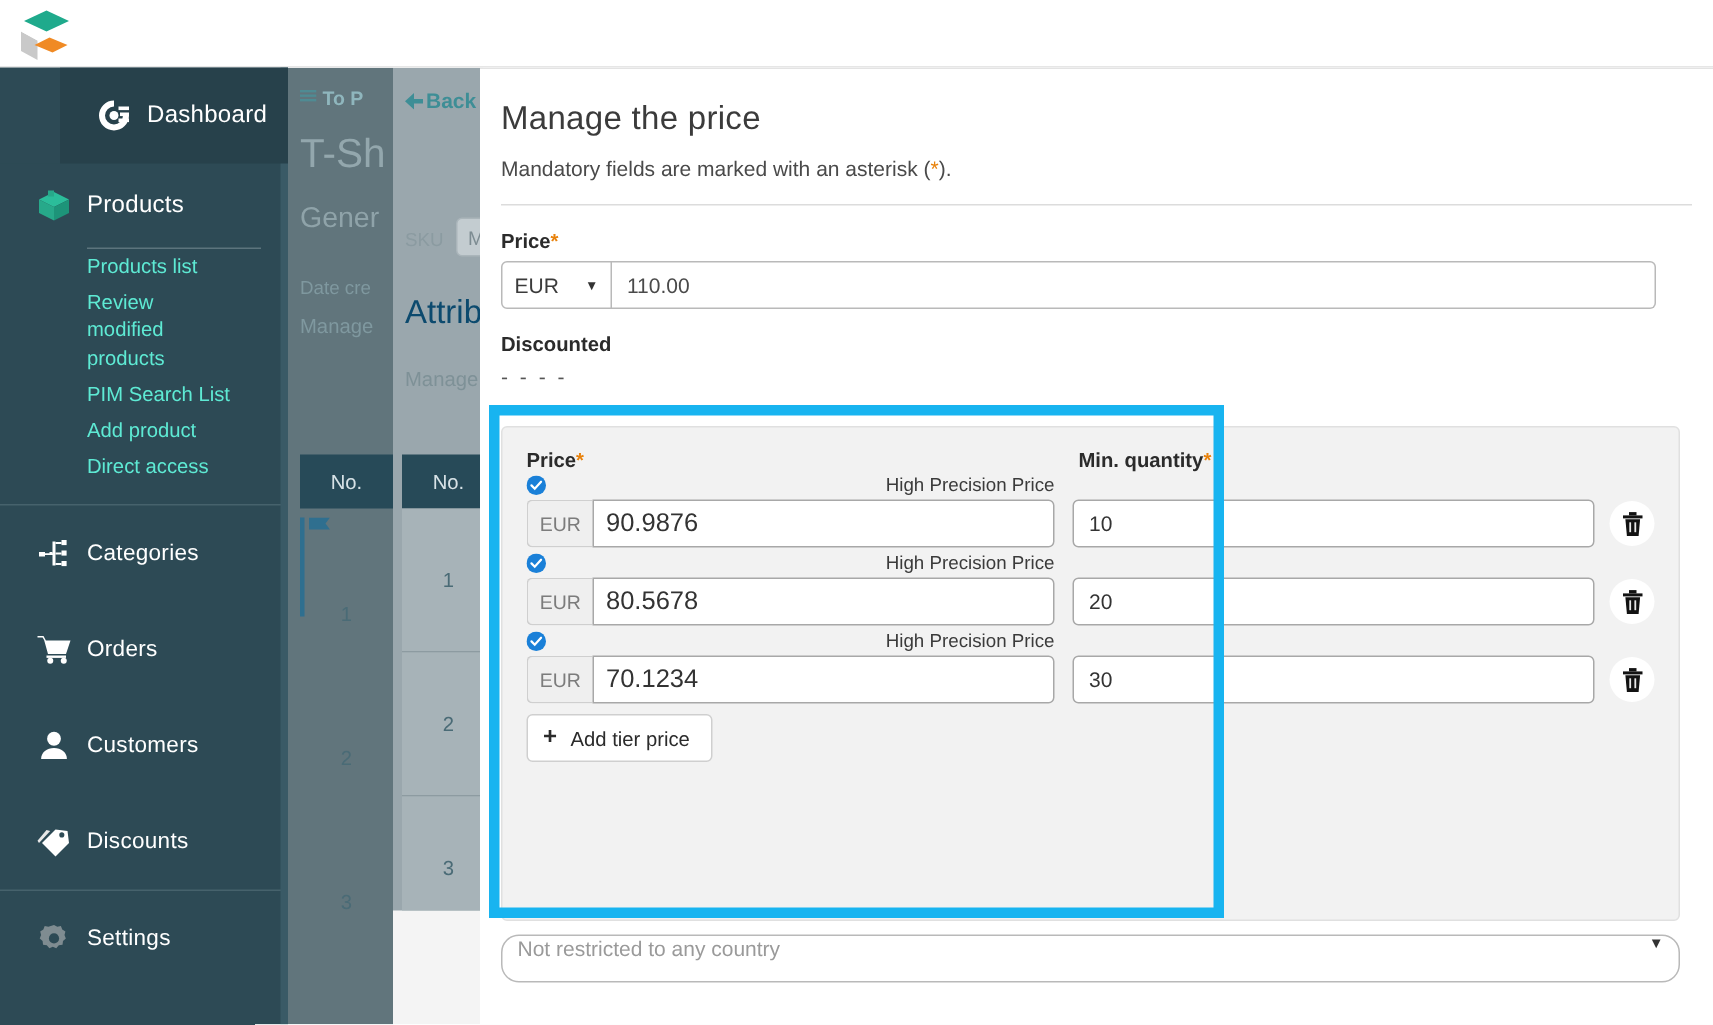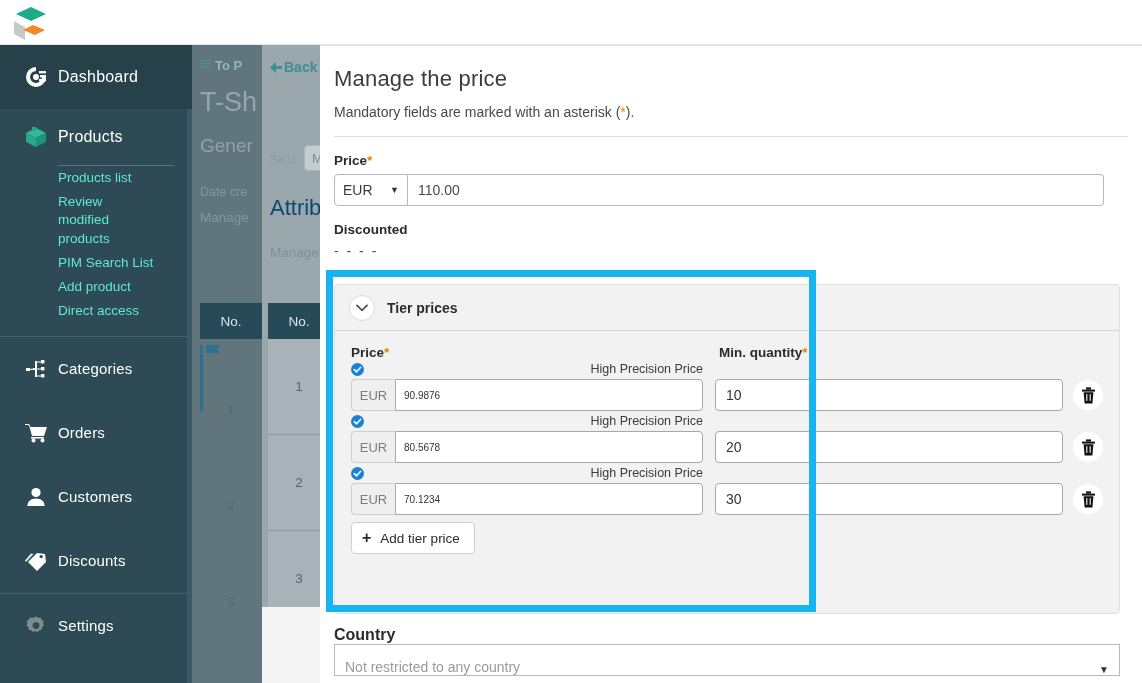--- a/index.html
+++ b/index.html
@@ -23,21 +23,21 @@
     background: #2d4a55; z-index: 6; overflow: hidden;
   }
   .side-scroll {
     position: absolute; right: 0; top: 0; width: 5px; height: 638px;
     background: #3a5a66;
   }
   .nav-item {
     position: relative; display: flex; align-items: center;
     height: 64px; padding-left: 14px; color: #ffffff;
   }
-  .nav-item.active { background: #27414b; }
+  .nav-item.active { background: #27414b; margin-left: 40px; }
   .nav-item.group { height: 56px; }
   .nav-ico { width: 44px; display:flex; align-items:center; justify-content:center; }
   .nav-label { font-size: 15px; letter-spacing: .2px; }
   .nav-label.big { font-size: 16px; }
   .prod-block { background: #2d4a55; padding-bottom: 12px; }
   .prod-rule { height:1px; background:#5c747d; margin: 0 18px 0 58px; }
   .sub-item { padding: 3px 0 3px 58px; font-size: 13.5px; color: #5eead4; line-height: 1.35; }
   .nav-sep { height:1px; background:#46626c; }
   .settings-wrap { border-top: 1px solid #46626c; }
 
@@ -141,21 +141,21 @@
 
   .tier-row { display: flex; align-items: center; padding: 0 16px; height: 34px; }
   .eur-grp { display: flex; width: 352px; height: 32px; }
   .eur-pre {
     width: 44px; border: 1px solid #cfcfcf; border-right: none; border-radius: 4px 0 0 4px;
     background: #efefef; color: #7c7c7c; font-size: 13px;
     display: flex; align-items: center; justify-content: center;
   }
   .eur-inp {
     flex: 1; border: 1px solid #a8a8a8; border-radius: 0 4px 4px 0; background: #fff;
-    display: flex; align-items: center; padding: 0 8px; font-size: 10px; color: #333;
+    display: flex; align-items: center; padding: 0 8px; font-size: 17px; color: #333;
   }
   .qty-inp {
     flex: 1; margin-left: 12px; height: 32px; border: 1px solid #a8a8a8;
     border-radius: 4px; background: #fff; display: flex; align-items: center;
     padding: 0 10px; font-size: 14px; color: #333;
   }
   .trash-btn {
     width: 30px; height: 30px; border-radius: 50%; background: #fff;
     margin-left: 10px; display: flex; align-items: center; justify-content: center;
     flex: none;
@@ -164,23 +164,23 @@
     margin: 6px 0 0 16px; display: inline-flex; align-items: center;
     height: 32px; padding: 0 14px 0 10px; background: #fff;
     border: 1px solid #cfcfcf; border-radius: 4px;
     font-size: 13.5px; color: #2b2b2b; width: max-content;
   }
   .add-btn .plus { font-size: 16px; font-weight: 700; margin-right: 9px; }
 
   
   .country-label { position:absolute; left: 14px; top: 580px; font-size: 16px; font-weight: 700; color: #2b2b2b; }
   .country-sel {
-    position: absolute; left: 14px; top: 598px; width: 786px; height: 32px;
-    border: 1px solid #b9b9b9; border-radius: 0; background: #fff;
-    display: flex; align-items: flex-end; padding: 0 10px;
+    position: absolute; left: 14px; top: 577px; width: 786px; height: 32px;
+    border: 1px solid #b9b9b9; border-radius: 12px; background: #fff;
+    display: flex; align-items: flex-start; padding: 0 10px;
     font-size: 14px; color: #9a9a9a; justify-content: space-between;
   }
   .country-sel .caret { font-size: 10px; color: #333; }
 
   
   .annot {
     position: absolute; left: 326px; top: 270px; width: 490px; height: 342px;
     border: 7px solid #18b4f0; z-index: 9; pointer-events: none;
   }
 </style>
@@ -364,28 +364,20 @@
       </div>
       <div class="price-inp">
         <span>110.00</span>
       </div>
     </div>
 
     <div class="f-label">Discounted</div>
     <div class="disc-val">- - - -</div>
 
     <div class="tier-card">
-      <div class="tier-head">
-        <span class="chev-btn">
-          <svg width="12" height="8" viewBox="0 0 12 8">
-            <path d="M1 1.4 6 6.3 11 1.4" stroke="#4a4a4a" stroke-width="1.7" fill="none" stroke-linecap="round"></path>
-          </svg>
-        </span>
-        <span class="tier-head-label">Tier prices</span>
-      </div>
 
       <div class="tier-cols">
         <div class="col-price">
           <span>Price</span><span class="req">*</span>
         </div>
         <div class="col-qty">
           <span>Min. quantity</span><span class="req">*</span>
         </div>
       </div>
 

